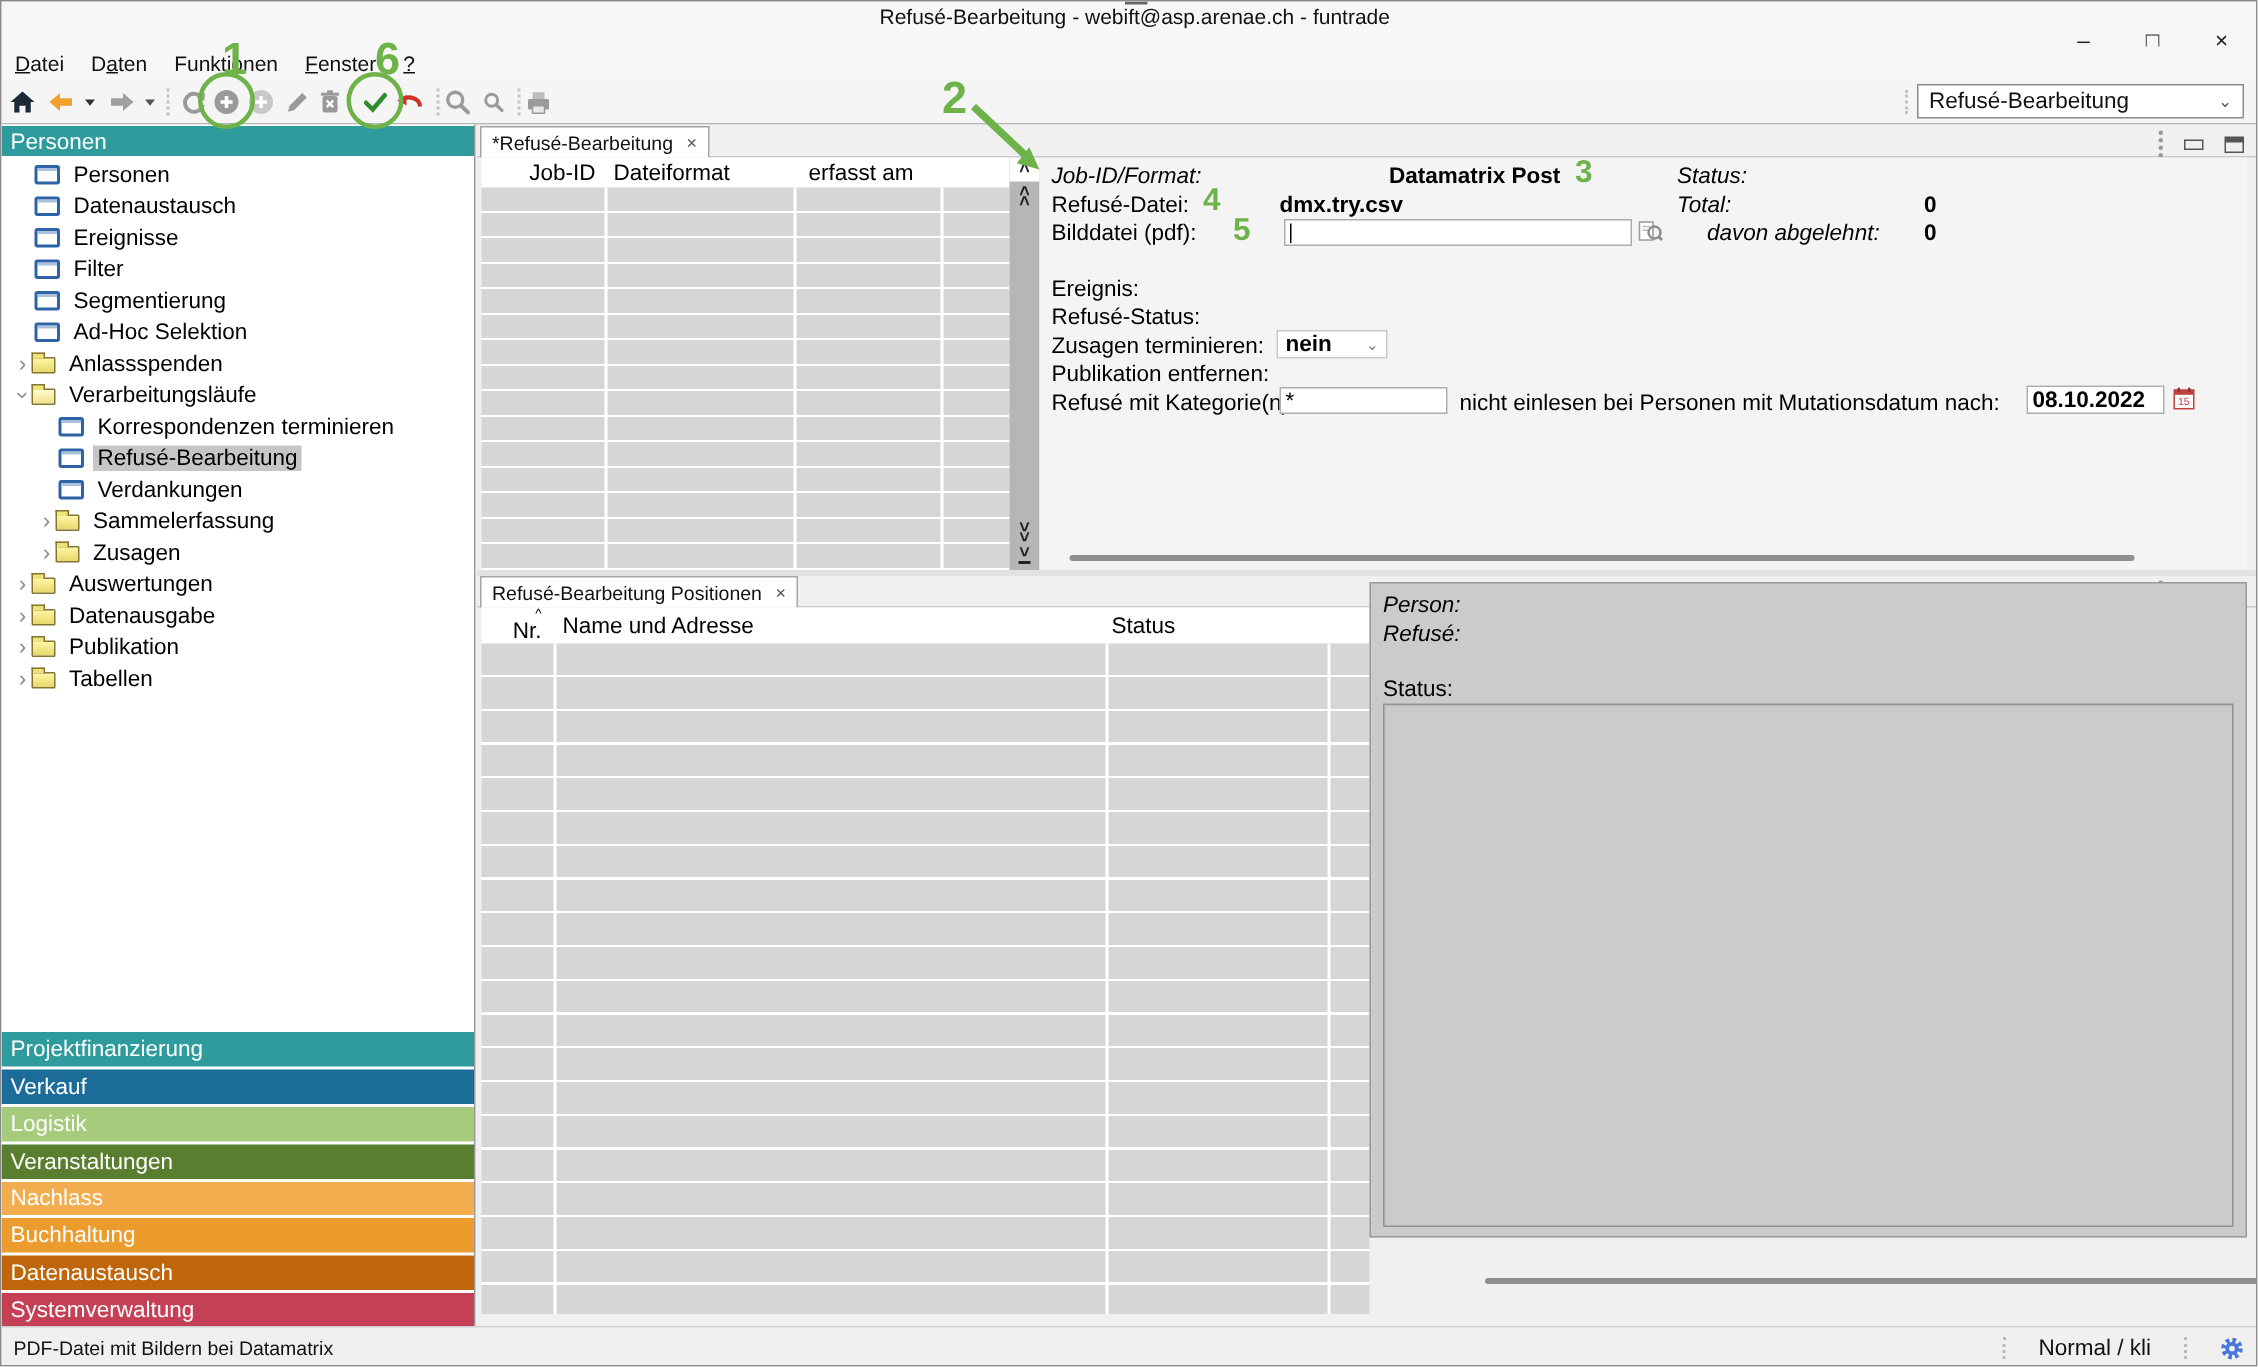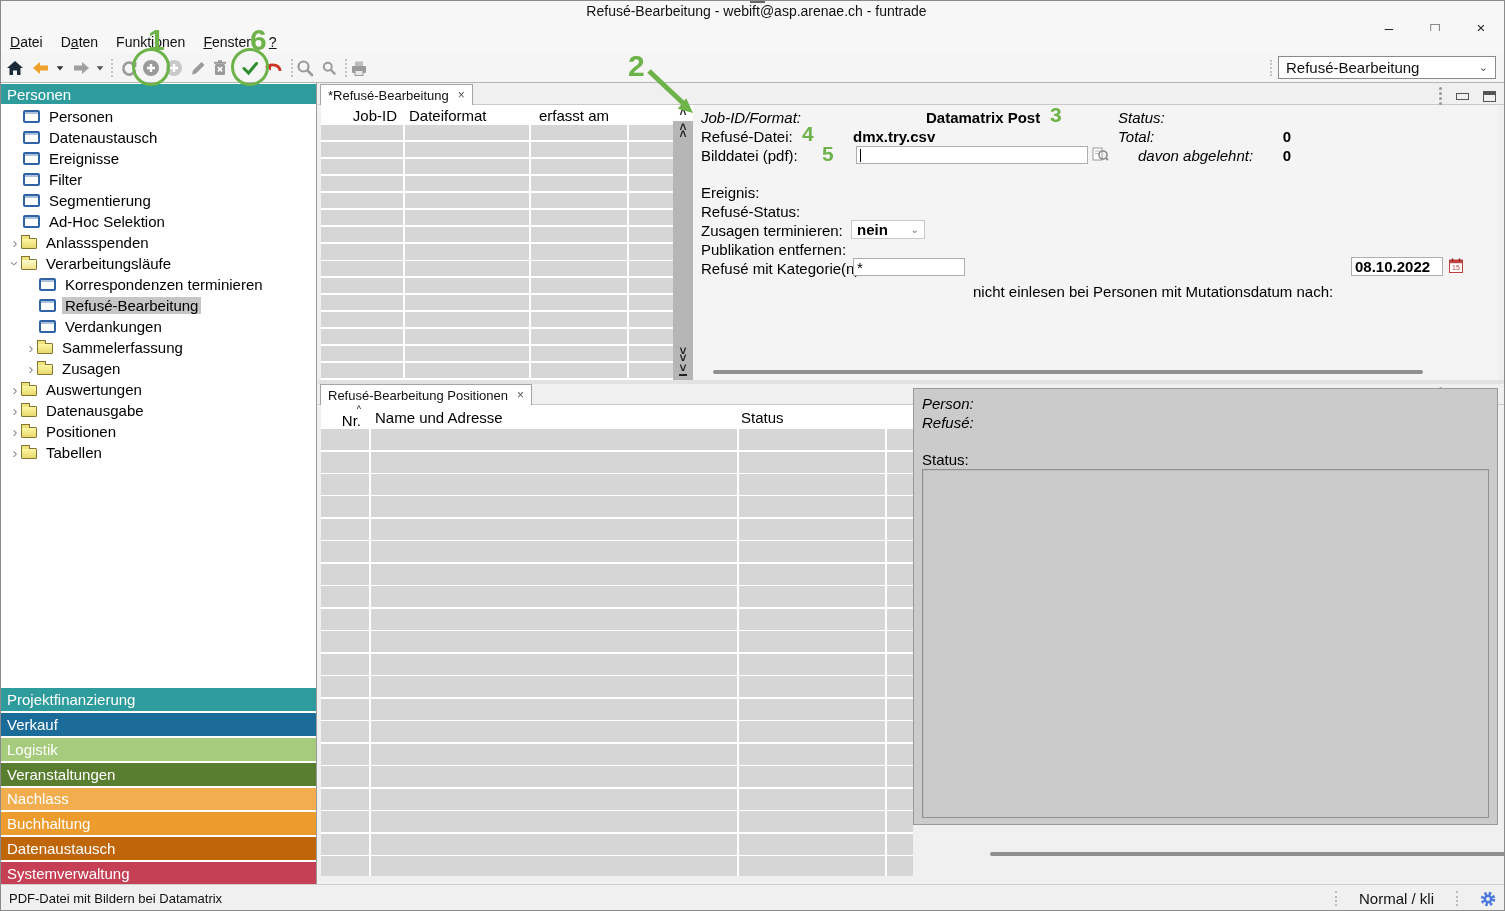--- a/index.html
+++ b/index.html
@@ -290,21 +290,21 @@
             <span class="tlabel">Auswertungen</span>
           </div>
         <div class="trow ind1f">
             <span class="chev">›</span>
             <span class="ico-folder"></span>
             <span class="tlabel">Datenausgabe</span>
           </div>
         <div class="trow ind1f">
             <span class="chev">›</span>
             <span class="ico-folder"></span>
-            <span class="tlabel">Positionen</span>
+            <span class="tlabel">Publikation</span>
           </div>
         <div class="trow ind1f">
             <span class="chev">›</span>
             <span class="ico-folder"></span>
             <span class="tlabel">Tabellen</span>
           </div>
       </div>
       <div class="sb-sections">
         <div class="sb-sec" style="background: rgb(46, 156, 156);">Projektfinanzierung</div>
         <div class="sb-sec" style="background: rgb(28, 108, 153);">Verkauf</div>
@@ -385,21 +385,21 @@
           <span class="flabel" style="left:8px;top:79px;">Ereignis:</span>
           <span class="flabel" style="left:8px;top:98px;">Refusé-Status:</span>
           <span class="flabel" style="left:8px;top:117px;">Zusagen terminieren:</span>
           <div class="ddfield" style="left:158px;top:115px;width:74px;height:19px;">
             <span>nein</span>
             <span class="dd-chev">⌄</span>
           </div>
           <span class="flabel" style="left:8px;top:136px;">Publikation entfernen:</span>
           <span class="flabel" style="left:8px;top:155px;">Refusé mit Kategorie(n)</span>
           <input class="field" style="left: 160px; top: 153px; width: 112px; height: 18px;" readonly="" value="*">
-          <span class="flabel" style="left:280px;top:155px;margin-top:23px;">nicht einlesen bei Personen mit Mutationsdatum nach:</span>
+          <span class="flabel" style="left:280px;top:155px;">nicht einlesen bei Personen mit Mutationsdatum nach:</span>
           <input class="field bv" style="left: 658px; top: 152px; width: 92px; height: 19px; font-weight: bold;" readonly="" value="08.10.2022">
           <span class="abs" style="left:755px;top:152px;"><svg width="16" height="17" viewBox="0 0 16 17">
                 <rect x="1.5" y="3" width="13" height="12.5" fill="#fff" stroke="#c04040"></rect>
                 <rect x="1.5" y="3" width="13" height="3.2" fill="#c04040"></rect>
                 <line x1="4.5" y1="1.5" x2="4.5" y2="4" stroke="#802020" stroke-width="1.4"></line>
                 <line x1="11.5" y1="1.5" x2="11.5" y2="4" stroke="#802020" stroke-width="1.4"></line>
                 <text x="4" y="13" font-size="7" fill="#c04040">15</text>
               </svg></span>
 
           <div class="hscroll" style="left:20px;bottom:6px;width:710px;"></div>

